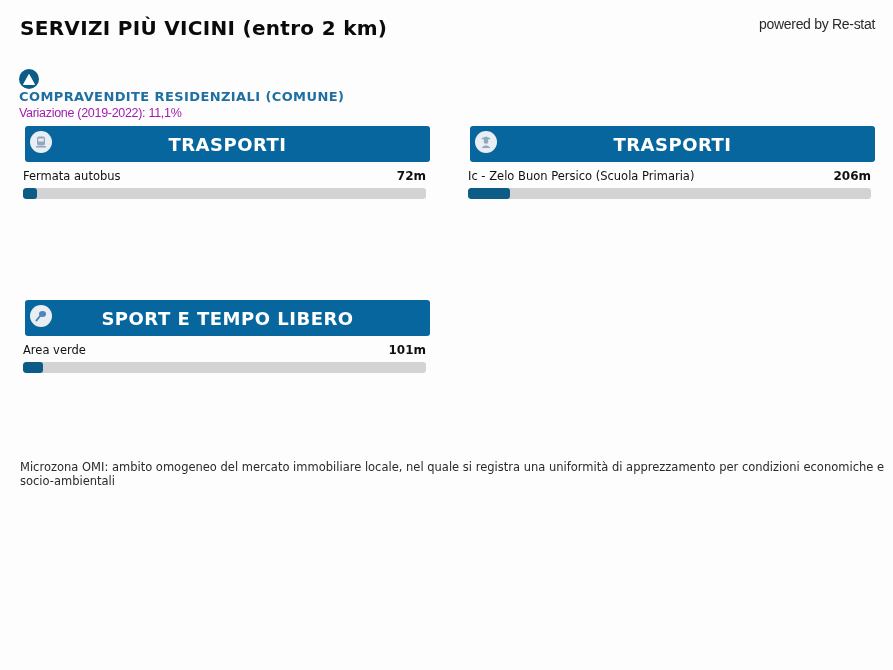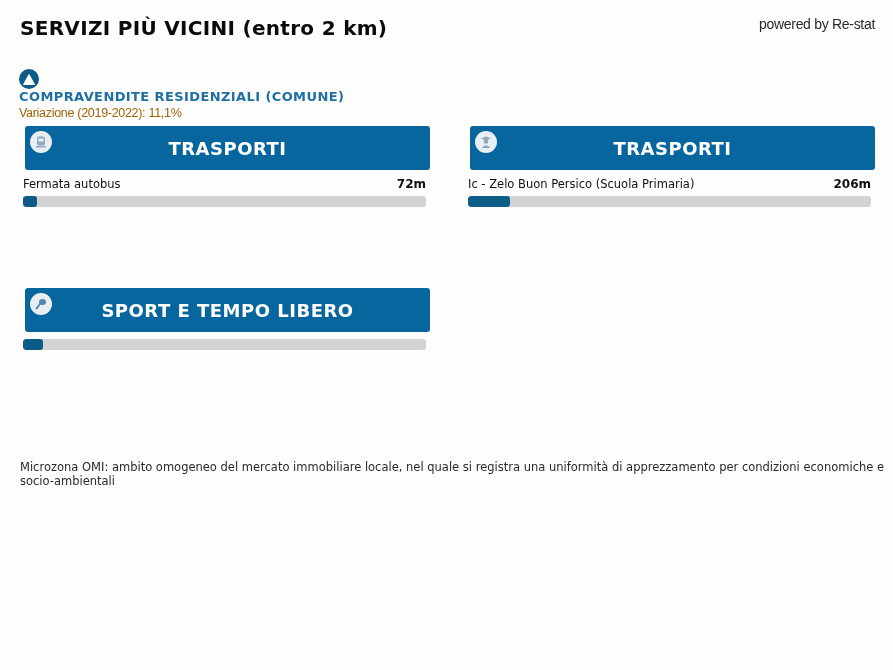--- a/index.html
+++ b/index.html
@@ -28,27 +28,27 @@
       width: 20px; height: 20px; border-radius: 50%;
       background: #0d5b87; display: flex; align-items: center; justify-content: center;
       margin-top: 1px; margin-right: 9px;
     }
     .stat-title {
       font-size: 13px; font-weight: bold; color: #1f6fa3; letter-spacing: 0.4px;
       line-height: 16px;
     }
     .stat-sub {
       font-family: "Liberation Sans", sans-serif;
-      font-size: 12.5px; color: #a16207; line-height: 16px; letter-spacing: -0.3px;
+      font-size: 12.5px; color: #a21caf; line-height: 16px; letter-spacing: -0.3px;
     }
     .card {
       position: absolute; width: 411px;
     }
     .card-header {
-      height: 44px; background: #07669e; border-radius: 3px;
+      height: 36px; background: #07669e; border-radius: 3px;
       position: relative; display: flex; align-items: center; justify-content: center; margin-left: 6px;
     }
     .card-icon {
       position: absolute; left: 5px; top: 5px;
       width: 22px; height: 22px; border-radius: 50%;
       background: #e9eef3; display: flex; align-items: center; justify-content: center;
     }
     .card-title {
       color: #fff; font-weight: bold; font-size: 18px; letter-spacing: 0.5px;
     }
@@ -127,30 +127,34 @@
     <div class="item-row">
       <span class="item-name">Ic - Zelo Buon Persico (Scuola Primaria)</span>
       <span class="item-dist">206m</span>
     </div>
     <div class="bar">
       <div class="bar-fill" style="width:10.3%;"></div>
     </div>
   </div>
 </div>
 
-<div class="card" style="left:19px; top:288px;">
+<div class="card" style="left:19px; top:300px;">
   <div class="card-header">
     <div class="card-icon">
       <svg width="14" height="14" viewBox="0 0 14 14">
         <ellipse cx="8.5" cy="5" rx="3.5" ry="3" fill="#4f86b5"></ellipse>
         <path d="M6 7 L2.5 11.5" stroke="#4f86b5" stroke-width="2" stroke-linecap="round"></path>
       </svg>
     </div>
     <div class="card-title">SPORT E TEMPO LIBERO</div>
   </div>
   <div class="item">
+    <div class="item-row">
+      <span class="item-name">Area verde</span>
+      <span class="item-dist">101m</span>
+    </div>
     <div class="bar">
       <div class="bar-fill" style="width:5%;"></div>
     </div>
   </div>
 </div>
 
 <div class="footnote">Microzona OMI: ambito omogeneo del mercato immobiliare locale, nel quale si registra una uniformità di apprezzamento per condizioni economiche e socio-ambientali</div>
 
 </body></html>

